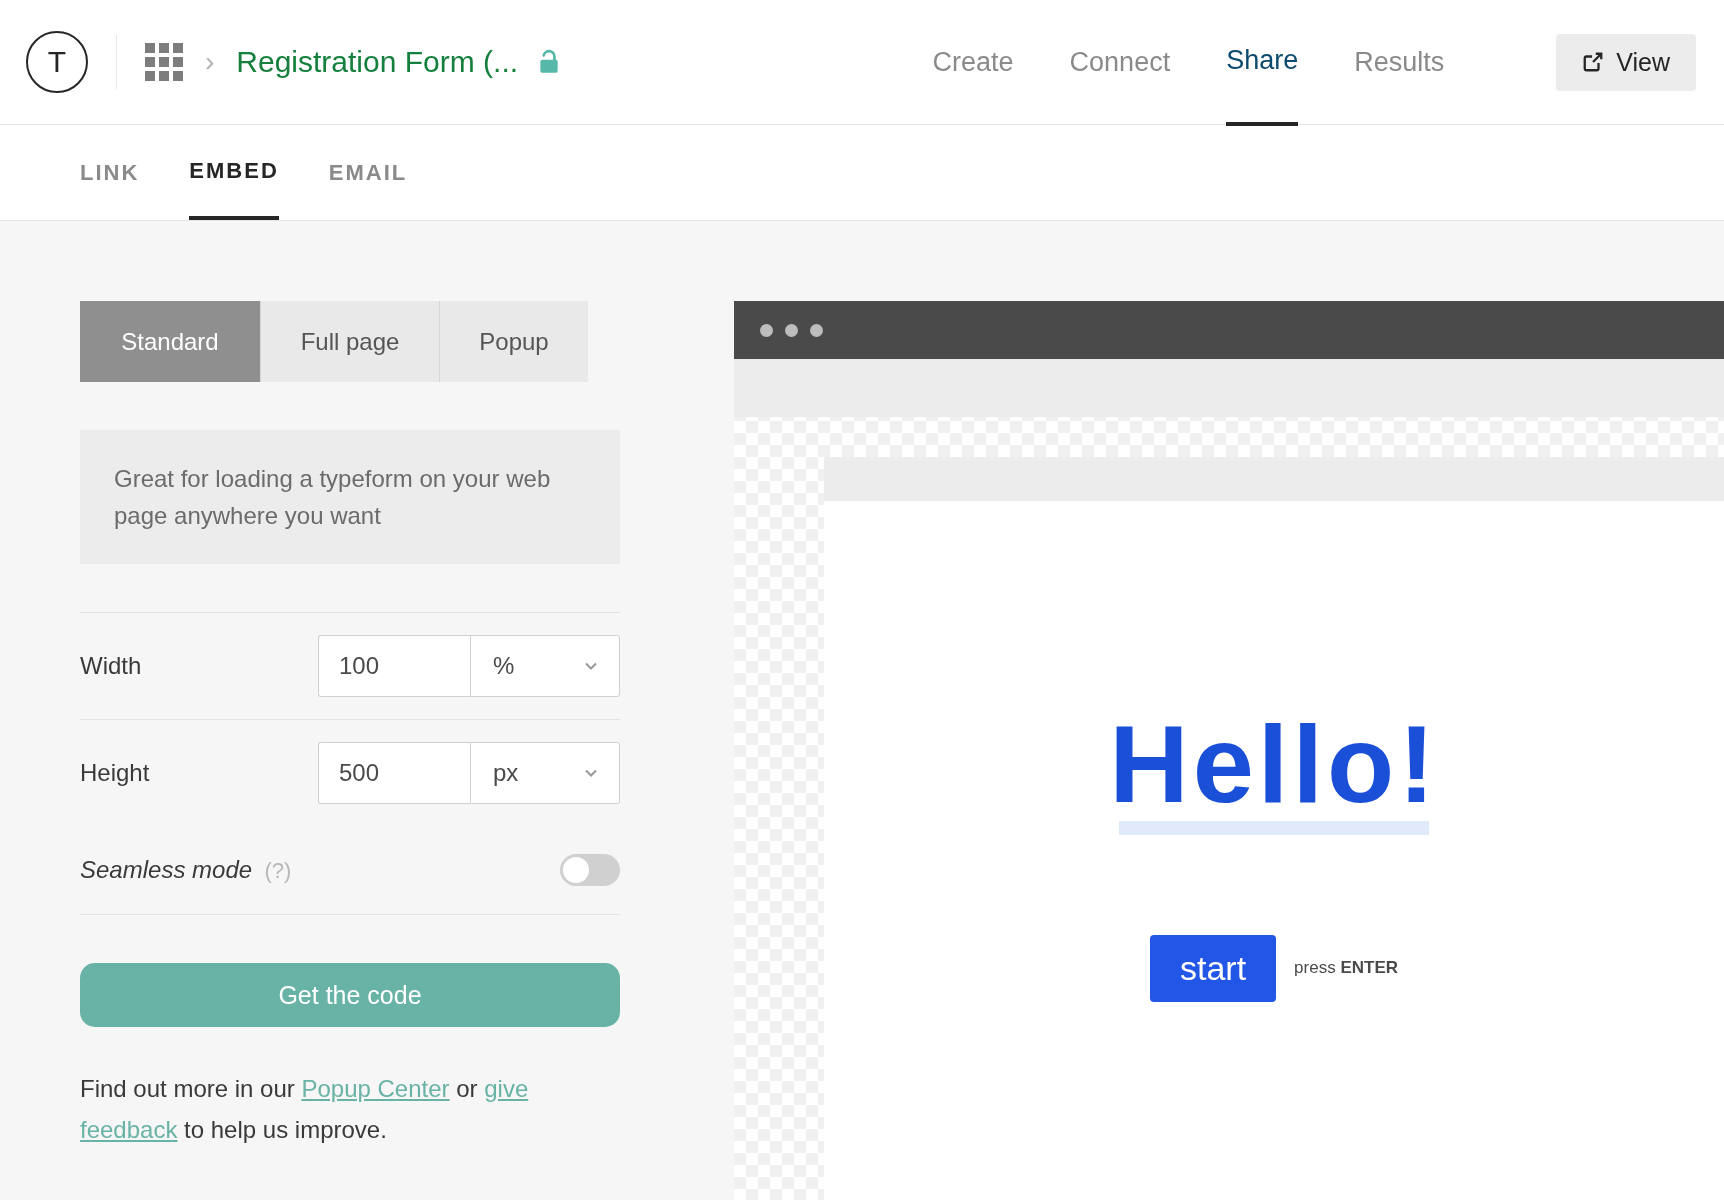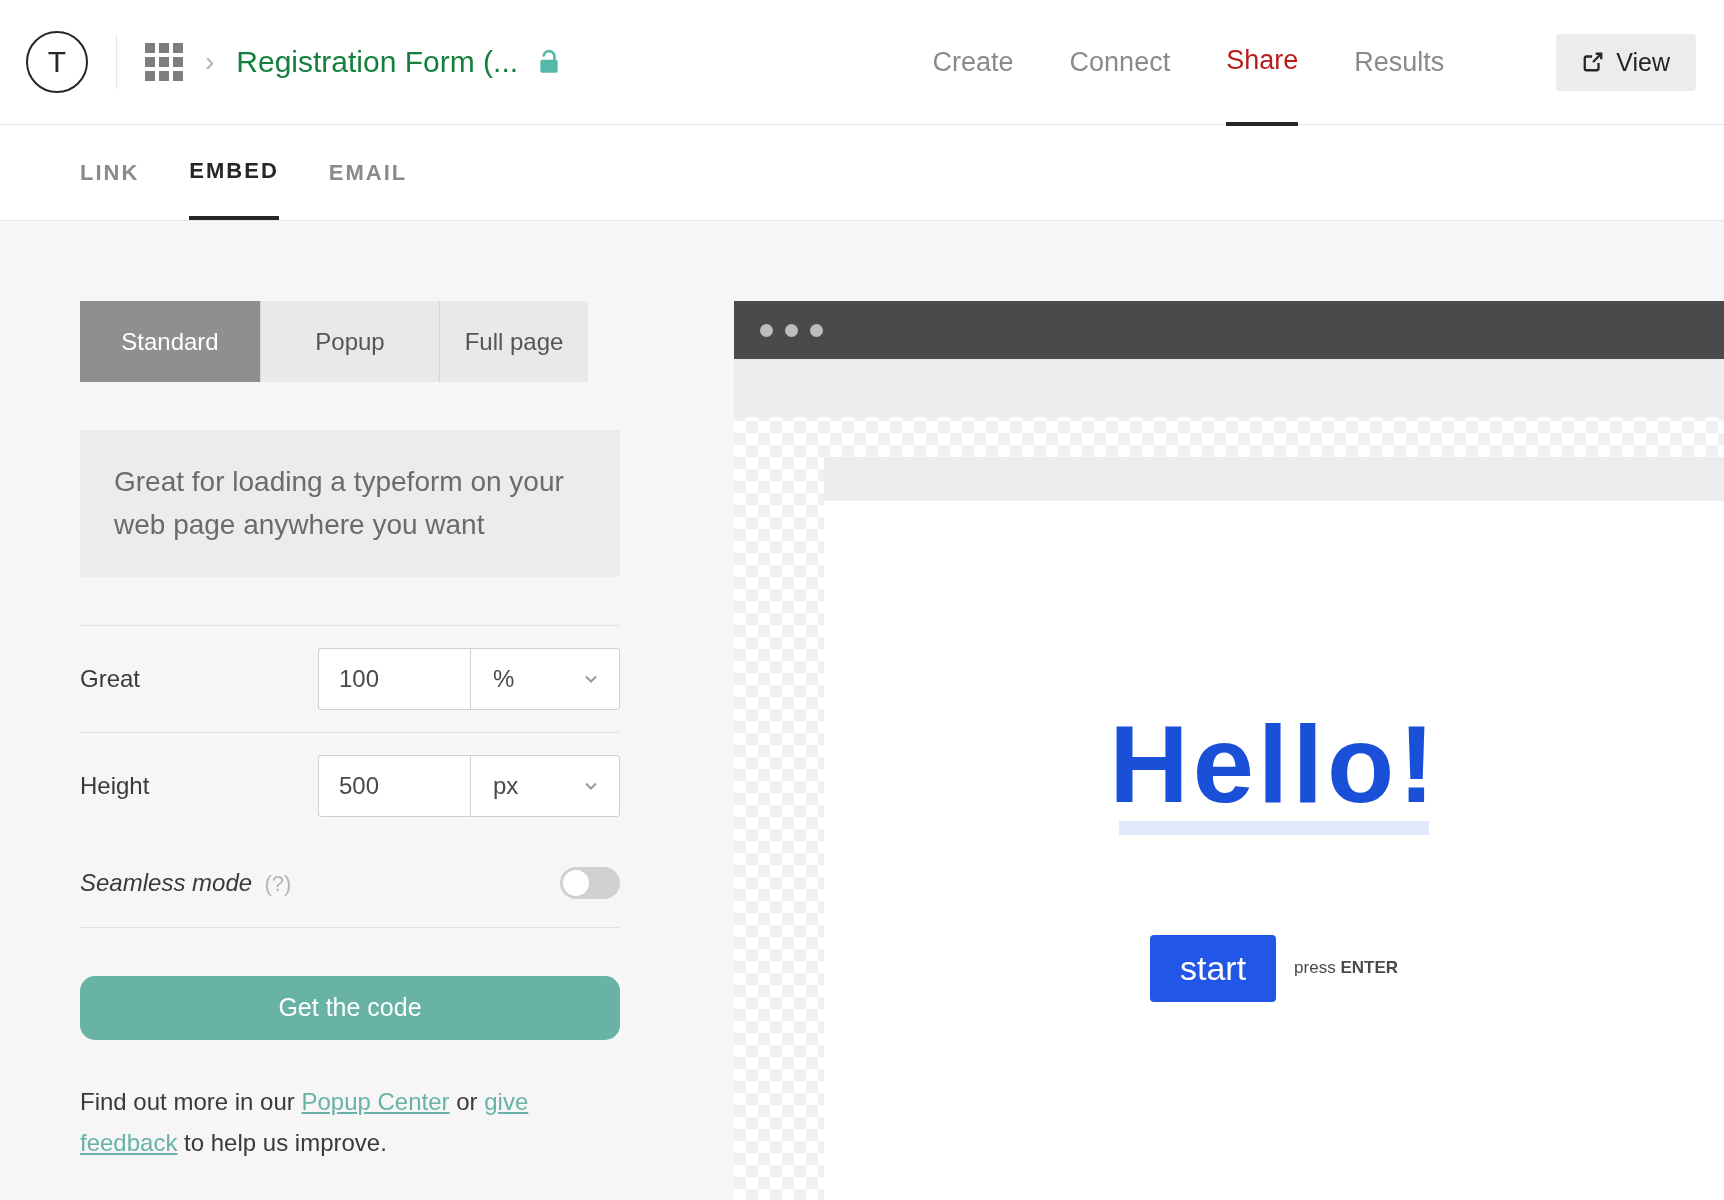--- a/index.html
+++ b/index.html
@@ -9,21 +9,21 @@
 .topbar { height: 125px; display: flex; align-items: center; padding: 0 28px 0 26px; border-bottom: 1px solid #e6e6e6; }
 .avatar { width: 62px; height: 62px; border: 2px solid #262627; border-radius: 50%; display: flex; align-items: center; justify-content: center; font-size: 30px; font-weight: 400; margin-right: 28px; }
 .vdiv { width: 1px; height: 54px; background: #e6e6e6; margin-right: 28px; }
 .apps-grid { display: grid; grid-template-columns: repeat(3, 10px); grid-template-rows: repeat(3, 10px); gap: 4px; margin-right: 22px; }
 .apps-grid span { background: #7d7d7d; }
 .chev { color: #b0b0b0; font-size: 28px; margin-right: 22px; }
 .title { font-size: 30px; color: #15803d; margin-right: 18px; }
 .lock { width: 26px; height: 30px; }
 .nav { margin-left: auto; display: flex; gap: 56px; align-items: center; }
 .nav a { font-size: 27px; color: #8a8a8a; text-decoration: none; padding-bottom: 46px; margin-bottom: -46px; }
-.nav a.active { color: #b91c1c; border-bottom: 4px solid #262627; }
+.nav a.active { color: #0c4a6e; border-bottom: 4px solid #262627; }
 .view-btn { margin-left: 56px; background: #ececec; border: none; border-radius: 4px; padding: 14px 26px; font-size: 25px; color: #262627; display: flex; align-items: center; gap: 12px; cursor: pointer; }
 .view-btn svg { width: 22px; height: 22px; }
 
 
 .subtabs { height: 96px; display: flex; align-items: center; gap: 50px; padding-left: 80px; border-bottom: 1px solid #e6e6e6; }
 .subtabs a { font-size: 22px; letter-spacing: 2px; color: #8a8a8a; text-decoration: none; font-weight: 600; padding-bottom: 32px; margin-bottom: -32px; }
 .subtabs a.active { color: #262627; border-bottom: 4px solid #262627; }
 
 
 .content { display: flex; height: calc(1200px - 125px - 96px); background: #f6f6f6; }
@@ -31,21 +31,21 @@
 .right { flex: 1; padding-top: 80px; position: relative; }
 
 
 .embed-tabs { display: flex; margin-bottom: 48px; }
 .embed-tabs button { flex: 0 0 auto; height: 81px; border: none; font-size: 24px; color: #555; background: #e9e9e9; cursor: pointer; }
 .embed-tabs button:nth-child(1){ width: 180px; }
 .embed-tabs button:nth-child(2){ width: 180px; border-left: 1px solid #d6d6d6; border-right: 1px solid #d6d6d6; }
 .embed-tabs button:nth-child(3){ width: 148px; }
 .embed-tabs button.active { background: #8f8f8f; color: #fff; }
 
-.desc-box { background: #ececec; padding: 30px 34px; font-size: 28px; color: #6b6b6b; line-height: 1.55; margin-bottom: 48px; }
+.desc-box { background: #ececec; padding: 30px 34px; font-size: 24px; color: #6b6b6b; line-height: 1.55; margin-bottom: 48px; }
 
 .field-row { display: flex; align-items: center; justify-content: space-between; padding: 22px 0; border-top: 1px solid #e2e2e2; }
 .field-row:last-of-type { border-bottom: 1px solid #e2e2e2; }
 .field-label { font-size: 24px; color: #3a3a3a; }
 .field-ctrl { display: flex; }
 .num-input { width: 152px; height: 62px; border: 1px solid #d0d0d0; background: #fff; font-size: 24px; padding: 16px 20px; color: #4a4a4a; border-radius: 3px 0 0 3px; border-right: none; }
 .unit-sel { width: 150px; height: 62px; border: 1px solid #d0d0d0; background: #fff; display: flex; align-items: center; justify-content: space-between; padding: 0 18px 0 22px; font-size: 24px; color: #4a4a4a; border-radius: 0 3px 3px 0; cursor: pointer; }
 .unit-sel svg { width: 20px; height: 20px; stroke: #9a9a9a; }
 
 .seamless-row { display: flex; align-items: center; justify-content: space-between; padding: 28px 0; border-bottom: 1px solid #e2e2e2; margin-bottom: 48px; }
@@ -117,28 +117,28 @@
 <div class="subtabs">
   <a>LINK</a>
   <a class="active">EMBED</a>
   <a>EMAIL</a>
 </div>
 
 <div class="content">
   <div class="left">
     <div class="embed-tabs">
       <button class="active">Standard</button>
+      <button>Full page</button>
       <button>Popup</button>
-      <button>Full page</button>
     </div>
 
     <div class="desc-box">Great for loading a typeform on your web page anywhere you want</div>
 
     <div class="field-row">
-      <div class="field-label">Great</div>
+      <div class="field-label">Width</div>
       <div class="field-ctrl">
         <input class="num-input" value="100" style="">
         <div class="unit-sel">
           <span>%</span>
           <svg viewBox="0 0 24 24" fill="none" stroke-width="2.5">
               <path d="M6 9l6 6 6-6"></path>
             </svg>
         </div>
       </div>
     </div>

